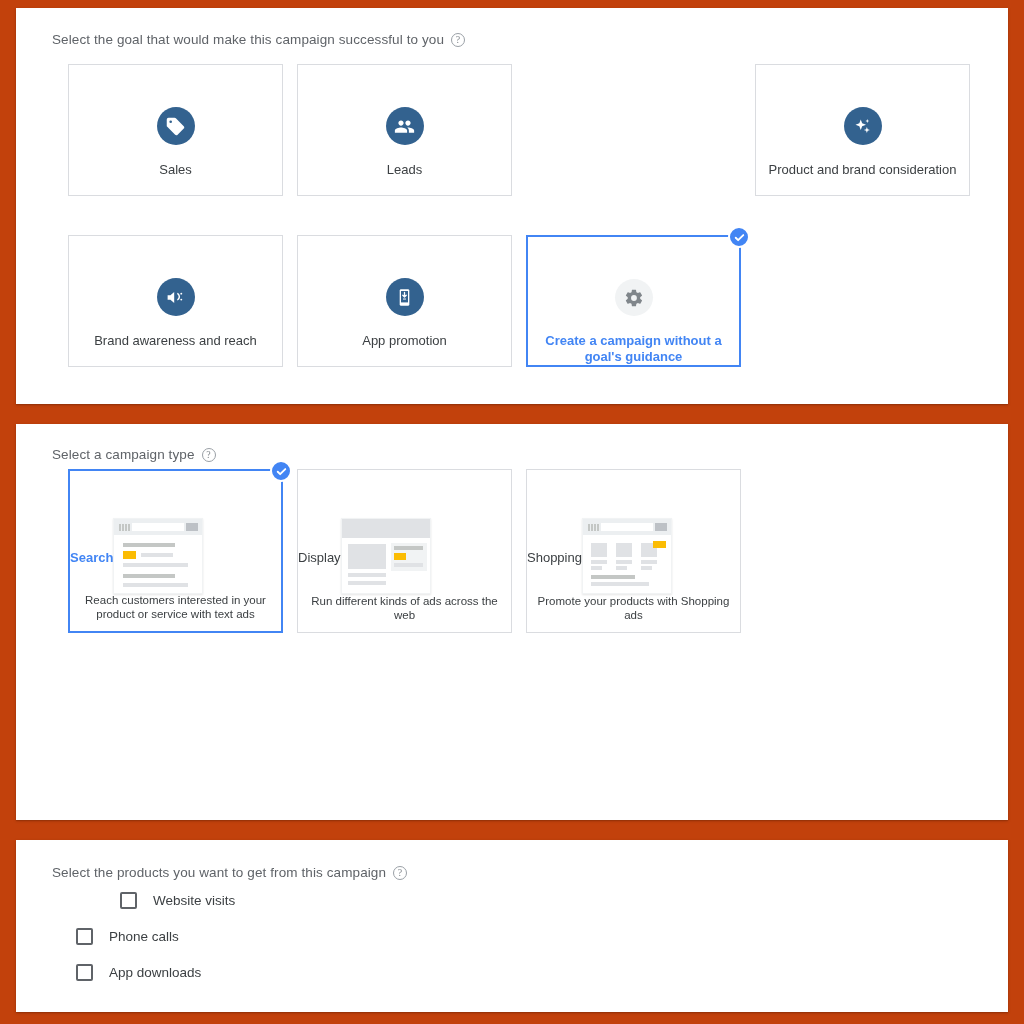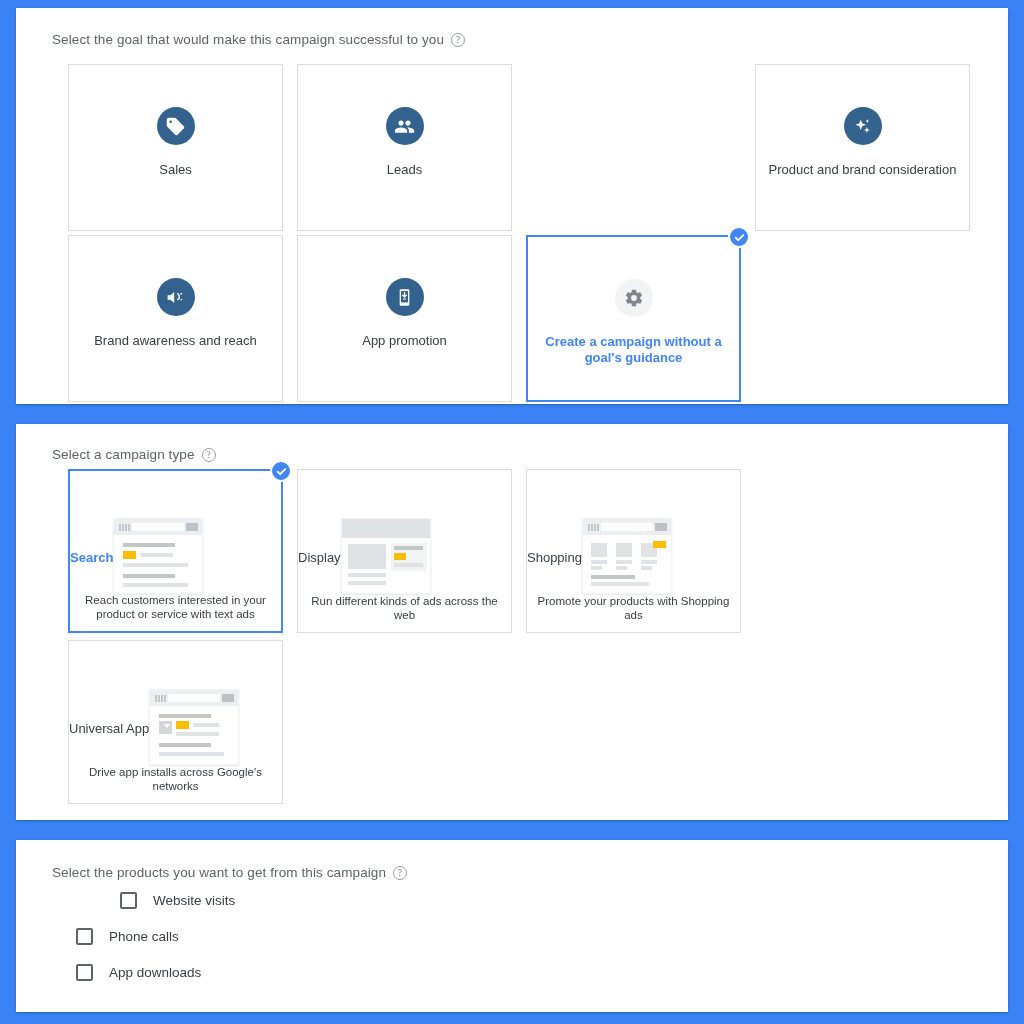--- a/index.html
+++ b/index.html
@@ -3,21 +3,21 @@
 <meta charset="utf-8">
 <style>
   * { box-sizing: border-box; }
   html, body {
     margin: 0; padding: 0;
     width: 1024px; height: 1024px;
     background: #eceff1;
     font-family: "Liberation Sans", sans-serif;
     -webkit-font-smoothing: antialiased;
   }
-  .page { width: 1024px; height: 1024px; position: relative; background: #3b82f6; }
+  .page { width: 1024px; height: 1024px; position: relative; background: #c2410c; }
 
   .panel {
     position: absolute;
     left: 16px;
     width: 992px;
     background: #ffffff;
     box-shadow: 0 1px 3px rgba(0,0,0,0.18), 0 1px 1px rgba(0,0,0,0.10);
   }
   #panel-goals { top: 8px; height: 396px; }
   #panel-types { top: 424px; height: 396px; }
@@ -36,21 +36,21 @@
     width: 14px; height: 14px; border-radius: 50%;
     border: 1.2px solid #9aa0a6; color: #80868b;
     font-size: 10px; line-height: 12px; text-align: center;
     font-family: "Liberation Serif", serif;
     display: inline-block;
   }
 
   
   .goal-card {
     position: absolute;
-    width: 215px; height: 167px;
+    width: 215px; height: 132px;
     border: 1px solid #dadce0; background: #fff;
     display: flex; flex-direction: column;
     align-items: center; justify-content: flex-start;
     cursor: pointer;
   }
   .goal-card .badge {
     width: 38px; height: 38px; border-radius: 50%;
     background: #33628f;
     display: flex; align-items: center; justify-content: center;
     margin-top: 42px;
@@ -278,38 +278,20 @@
         <div class="ln" style="left:8px; top:47px; width:11px;"></div>
         <div class="ln" style="left:33px; top:47px; width:11px;"></div>
         <div class="ln" style="left:58px; top:47px; width:11px;"></div>
         <div class="ln dark" style="left:8px; top:56px; width:44px;"></div>
         <div class="ln" style="left:8px; top:63px; width:58px;"></div>
       </div>
       <div class="tdesc">Promote your products with Shopping ads</div>
     </div>
 
 
-    <div class="type-card" style="left:52px; top:216px;">
-      <div class="tlabel">Universal App</div>
-      <div class="thumb">
-        <div class="bar"></div>
-          <div class="logo"></div>
-          <div class="sfield"></div>
-          <div class="sbtn"></div>
-        <div class="ln dark" style="left:9px; top:24px; width:52px;"></div>
-        <div style="position:absolute; left:9px; top:31px; width:13px; height:13px; background:#d4d7da;"></div>
-        <div style="position:absolute; left:14px; top:34px; width:0; height:0; border-left:3px solid transparent; border-right:3px solid transparent; border-top:4px solid #fff;"></div>
-        <div class="adbadge" style="left:26px; top:31px; width:13px; height:8px;"></div>
-        <div class="ln" style="left:43px; top:33px; width:26px;"></div>
-        <div class="ln" style="left:26px; top:42px; width:43px;"></div>
-        <div class="ln dark" style="left:9px; top:53px; width:52px;"></div>
-        <div class="ln" style="left:9px; top:62px; width:65px;"></div>
-      </div>
-      <div class="tdesc">Drive app installs across Google's networks</div>
-    </div>
 
   </div>
 
   <div class="panel" id="panel-results">
 
     <div class="section-head" id="results-head">
       <span>Select the products you want to get from this campaign</span>
       <span class="help-icon">?</span>
     </div>
 

